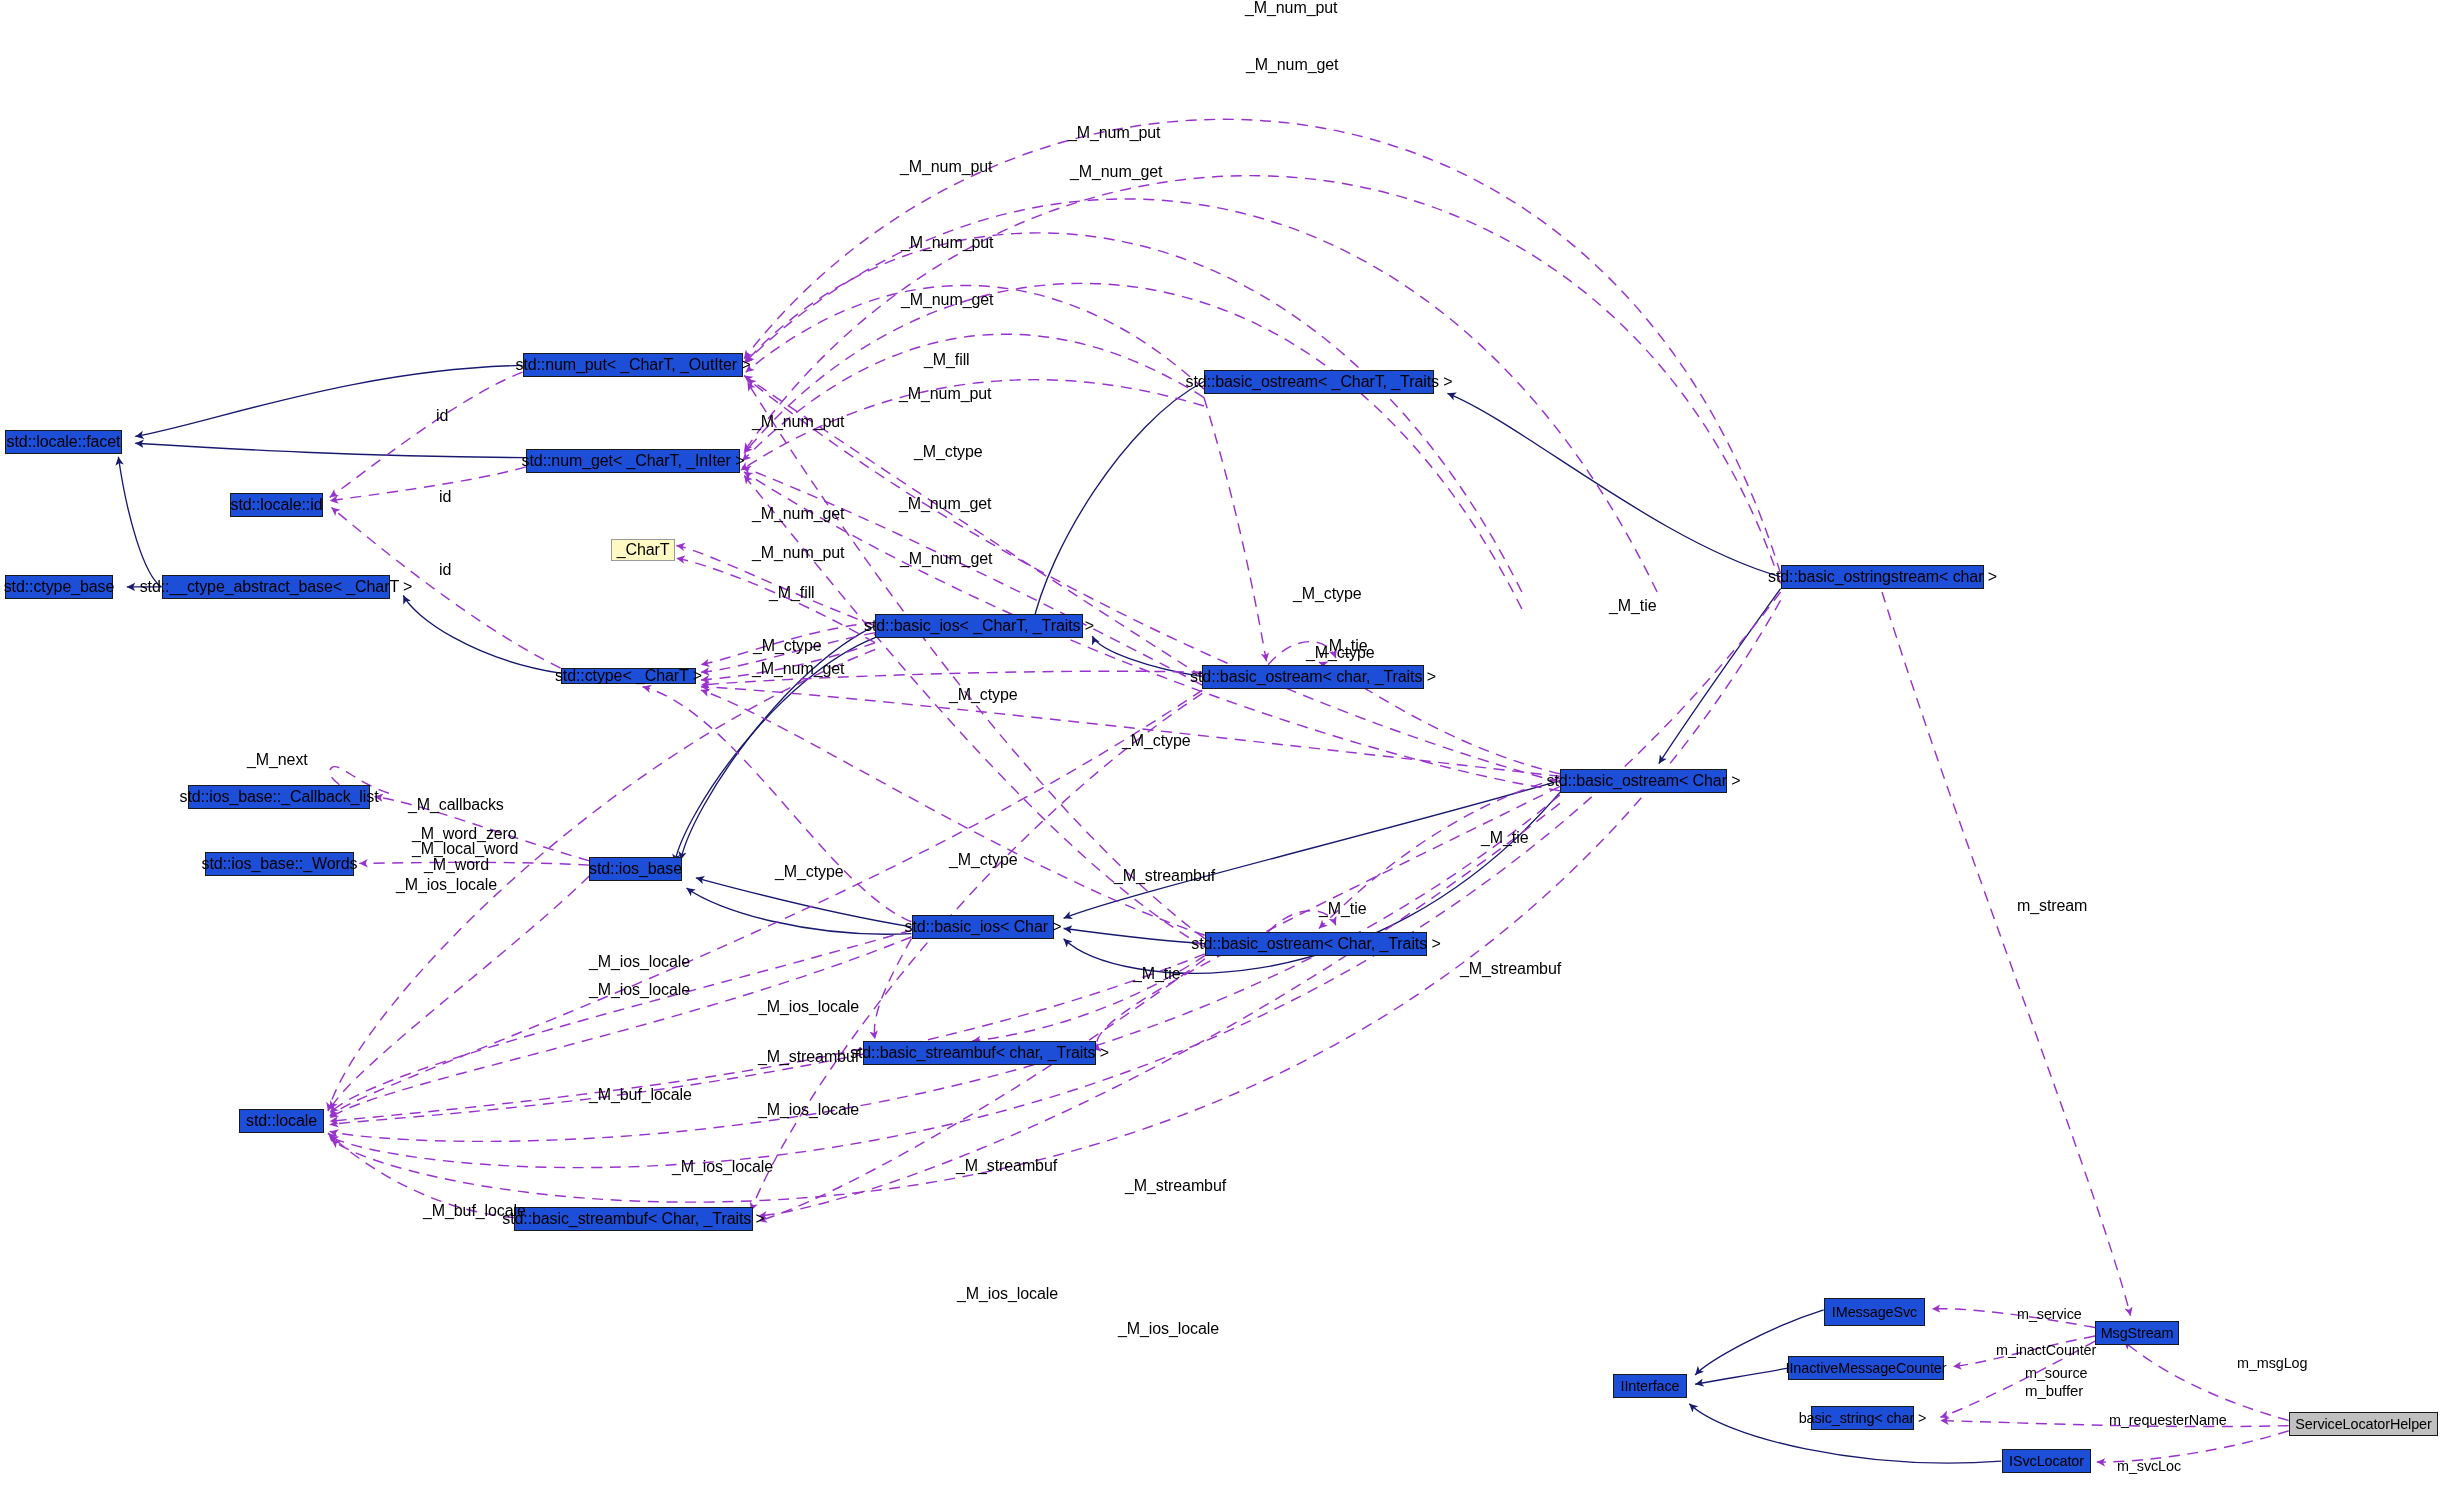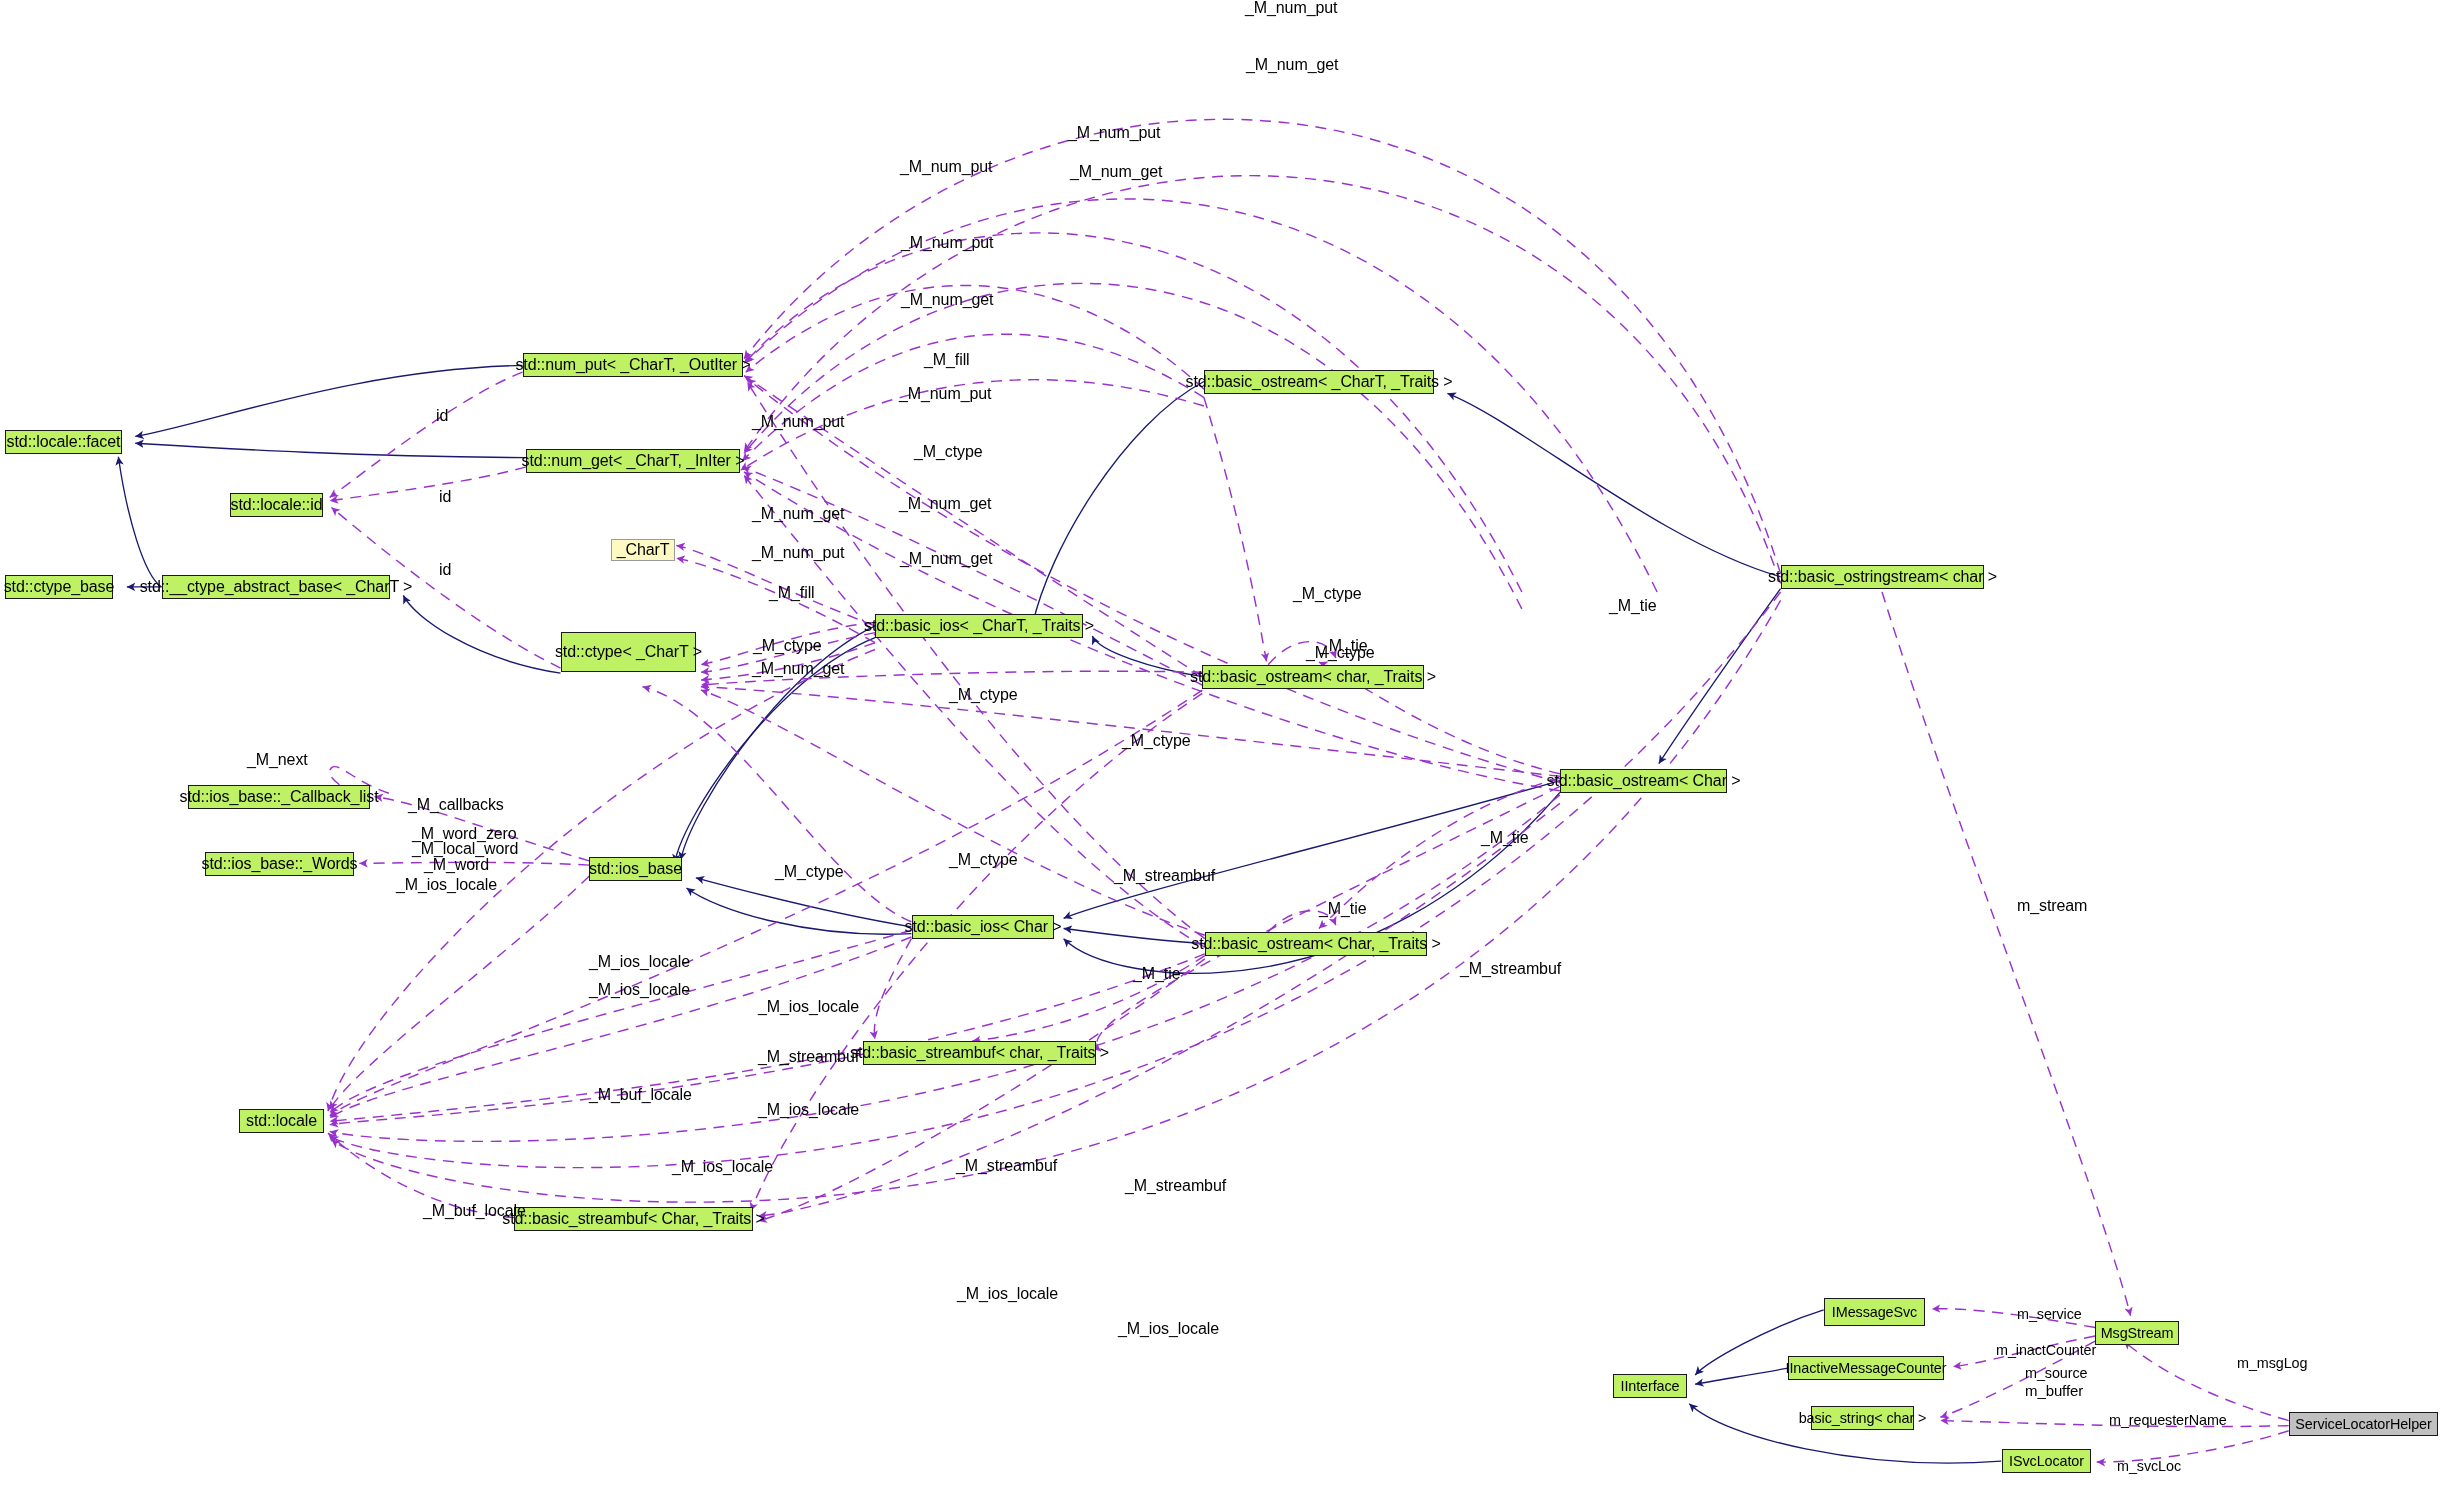--- a/index.html
+++ b/index.html
@@ -10,21 +10,21 @@
     width:2462px;
     height:1496px;
     background:#ffffff;
     overflow:hidden;
   }
   svg.edges{position:absolute;left:0;top:0;width:2462px;height:1496px;pointer-events:none;}
   .node{
     position:absolute;
     box-sizing:border-box;
     border:1.4px solid #1a1a1a;
-    background:#bef264;
+    background:#1d4ed8;
     color:#000000;
     font-size:16px;
     line-height:1;
     display:flex;
     align-items:center;
     justify-content:center;
     white-space:nowrap;
     padding:0 7.6px;
     letter-spacing:-0.1px;
   }
@@ -180,21 +180,21 @@
     </div>
   <div class="node" style="left:523px;top:353px;width:220px;height:24px;">
       <span>std::num_put&lt; _CharT, _OutIter &gt;</span>
     </div>
   <div class="node" style="left:526px;top:449px;width:214px;height:24px;">
       <span>std::num_get&lt; _CharT, _InIter &gt;</span>
     </div>
   <div class="node light" style="left:611px;top:539px;width:64px;height:22px;">
       <span>_CharT</span>
     </div>
-  <div class="node" style="left:561px;top:632px;width:135px;height:40px;">
+  <div class="node" style="left:561px;top:668px;width:135px;height:16px;">
       <span>std::ctype&lt; _CharT &gt;</span>
     </div>
   <div class="node" style="left:188px;top:785px;width:182px;height:24px;">
       <span>std::ios_base::_Callback_list</span>
     </div>
   <div class="node" style="left:205px;top:852px;width:149px;height:24px;">
       <span>std::ios_base::_Words</span>
     </div>
   <div class="node" style="left:589px;top:857px;width:93px;height:24px;">
       <span>std::ios_base</span>

